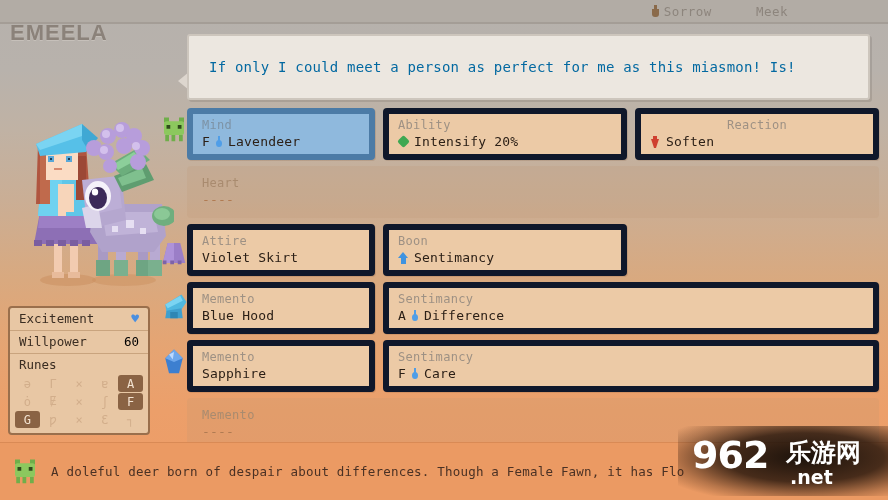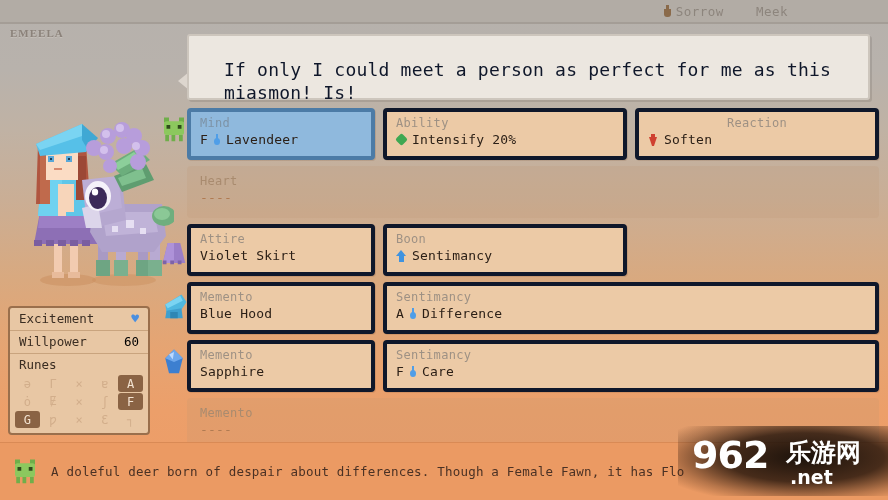--- a/index.html
+++ b/index.html
@@ -28,27 +28,27 @@
   
   .topbar{
     position:absolute;left:0;top:0;width:888px;height:24px;
     background:#b2aca5;
     display:flex;align-items:center;
     border-bottom:2px solid #a49d96;
     box-sizing:border-box;
   }
   .game-title{
     margin-left:10px;
-    font-family:Liberation Serif, serif;
-    font-size:11px;letter-spacing:1px;font-weight:bold;
+    font-family:Liberation Sans, sans-serif;
+    font-size:22px;letter-spacing:1px;font-weight:bold;
     color:#8b827a;
     text-shadow:0 1px 0 #c6c0ba;
     margin-top:44px;
   }
-  .topbar-right{margin-left:auto;display:flex;align-items:center;gap:32px;margin-right:100px;}
+  .topbar-right{margin-left:auto;display:flex;align-items:center;gap:44px;margin-right:100px;}
   .tb-item{display:flex;align-items:center;gap:5px;font-size:12.5px;color:#8d857d;letter-spacing:.5px;}
   .flask-icon{
     width:7px;height:12px;position:relative;display:inline-block;
   }
   .flask-icon::before{
     content:"";position:absolute;left:2px;top:0;width:3px;height:4px;background:#8a6a4a;
   }
   .flask-icon::after{
     content:"";position:absolute;left:0;top:4px;width:7px;height:8px;background:#8a6a4a;border-radius:0 0 3px 3px;
   }
@@ -62,22 +62,22 @@
     box-sizing:border-box;
     box-shadow:2px 2px 0 rgba(90,80,70,.18);
   }
   .dialogue-tail{
     position:absolute;left:178px;top:72px;width:0;height:0;
     border-top:9px solid transparent;
     border-bottom:9px solid transparent;
     border-right:11px solid #ddd6ce;
   }
   .dialogue-text{
-    position:absolute;left:35px;top:22px;right:14px;
-    font-size:18px;color:#0f172a;letter-spacing:.2px;line-height:1.3;
+    position:absolute;left:20px;top:22px;right:14px;
+    font-size:14px;color:#0369a1;letter-spacing:.2px;line-height:1.3;
   }
 
   
   .sprite-zone{position:absolute;left:14px;top:112px;width:160px;height:180px;}
   .sprite{
     position:absolute;left:0;top:0;width:160px;height:176px;
     image-rendering:pixelated;
   }
 
   
@@ -113,21 +113,21 @@
   
   .icon-rail{position:absolute;left:159px;top:112px;width:30px;height:300px;}
   .rail-icon{position:absolute;left:0;width:30px;height:30px;image-rendering:pixelated;}
 
   
   .slots{position:absolute;left:187px;top:108px;width:692px;}
   .slot-row{display:flex;gap:8px;margin-bottom:6px;}
   .slot{
     position:relative;
     height:52px;box-sizing:border-box;
-    border:4px solid #0f172a;
+    border:6px solid #0f172a;
     border-radius:4px;
     background:#eccaa6;
     padding:5px 9px 0 9px;
     box-shadow:1px 1px 0 rgba(120,80,50,.18);
   }
   .slot.w-left{width:188px;flex:0 0 188px;}
   .slot.w-mid{width:244px;flex:0 0 244px;}
   .slot.w-right{width:244px;flex:0 0 244px;text-align:center;}
   .slot.w-wide{flex:1 1 auto;}
   .slot.selected{

